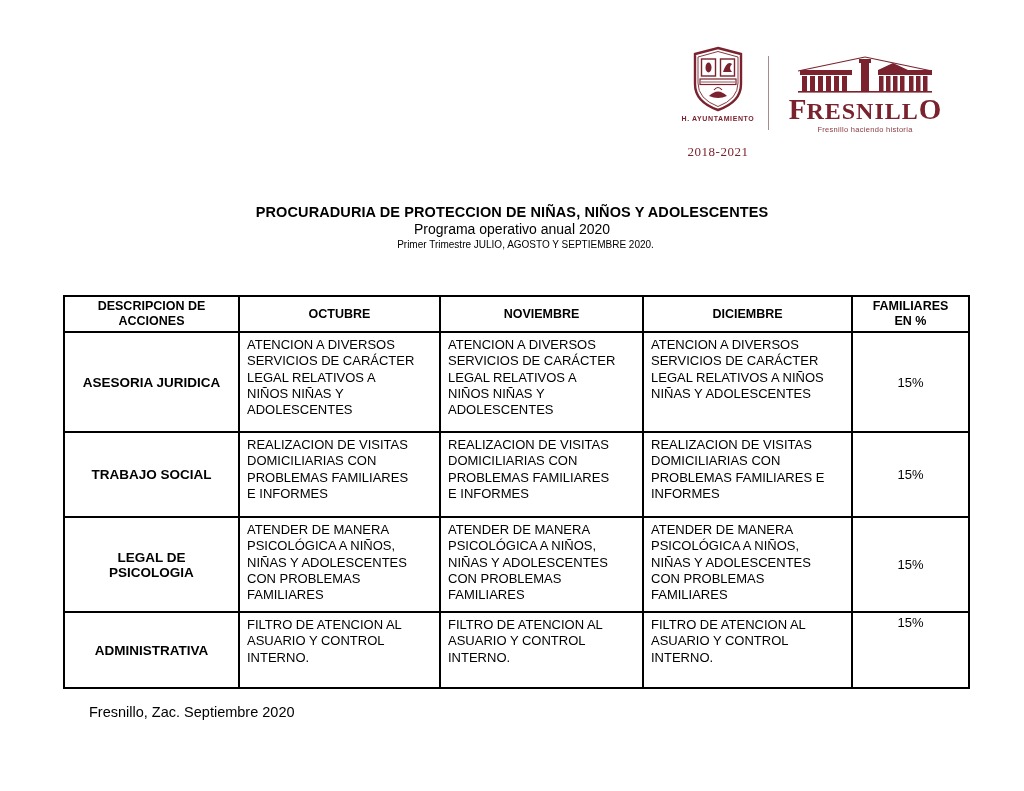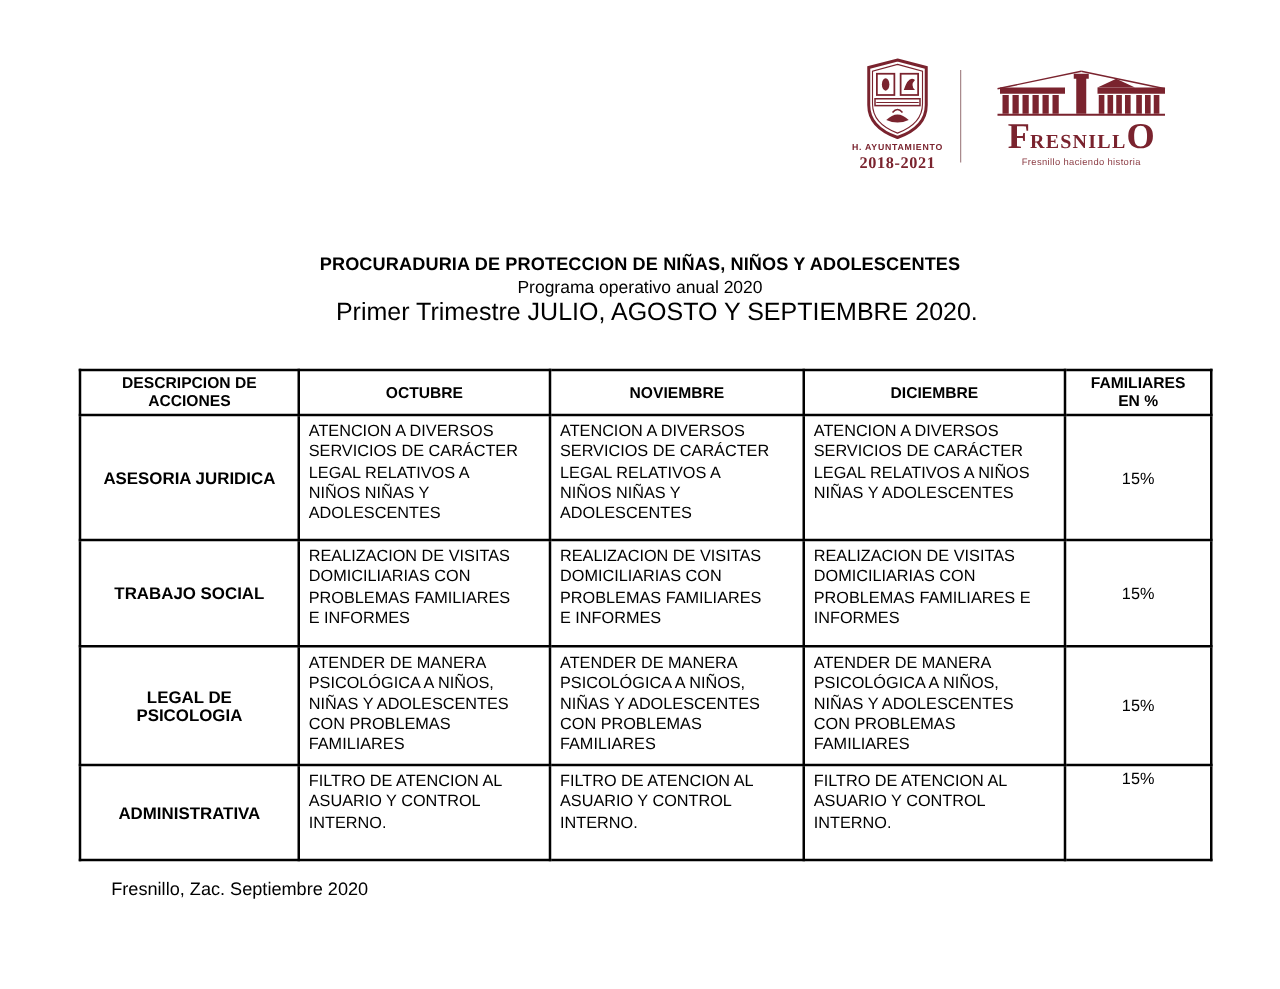--- a/index.html
+++ b/index.html
@@ -6,34 +6,34 @@
   .page{
     position:relative;width:1024px;height:791px;background:#ffffff;
     font-family:"Liberation Sans",sans-serif;color:#000;overflow:hidden;
   }
 
   
   .logo-band{position:absolute;top:0;left:0;width:100%;height:160px;}
   .crest{position:absolute;top:46px;left:674px;width:88px;text-align:center;}
   .crest svg{display:block;margin:0 auto;}
   .crest-caption1{font-size:7px;font-weight:bold;letter-spacing:0.6px;color:#7a232e;margin-top:3px;}
-  .crest-caption2{font-size:13px;font-weight:bold;color:#7a232e;font-family:"Liberation Serif",serif;letter-spacing:0.5px;}
+  .crest-caption2{font-size:13px;font-weight:normal;color:#7a232e;font-family:"Liberation Serif",serif;letter-spacing:0.5px;margin-top:22px;}
   .logo-divider{position:absolute;top:56px;left:768px;width:1px;height:74px;background:#a98a8d;}
   .fresnillo{position:absolute;top:54px;left:786px;width:158px;text-align:center;}
   .fresnillo svg{display:block;margin:0 auto;}
   .fresnillo-wordmark{color:#7a232e;font-family:"Liberation Serif",serif;font-weight:bold;line-height:1;margin-top:1px;}
   .wm-big{font-size:29px;}
-  .wm-mid{font-size:16px;letter-spacing:1px;}
+  .wm-mid{font-size:24px;letter-spacing:1px;}
   .fresnillo-tagline{font-size:7.5px;color:#8a3a42;margin-top:1px;letter-spacing:0.3px;}
 
   
   .title-block{position:absolute;top:204px;left:0;width:100%;text-align:center;}
   .title-line1{font-size:14.5px;font-weight:bold;letter-spacing:0.1px;}
   .title-line2{font-size:14px;margin-top:1px;}
-  .title-line3{font-size:20px;margin-top:2px;margin-left:27px;}
+  .title-line3{font-size:10px;margin-top:2px;margin-left:27px;}
 
   
   .poa-table{
     position:absolute;top:295px;left:63px;
     border-collapse:collapse;table-layout:fixed;width:905px;
   }
   .poa-table th,.poa-table td{
     border:2px solid #000;white-space:pre-line;overflow:hidden;
   }
   .poa-table th{

